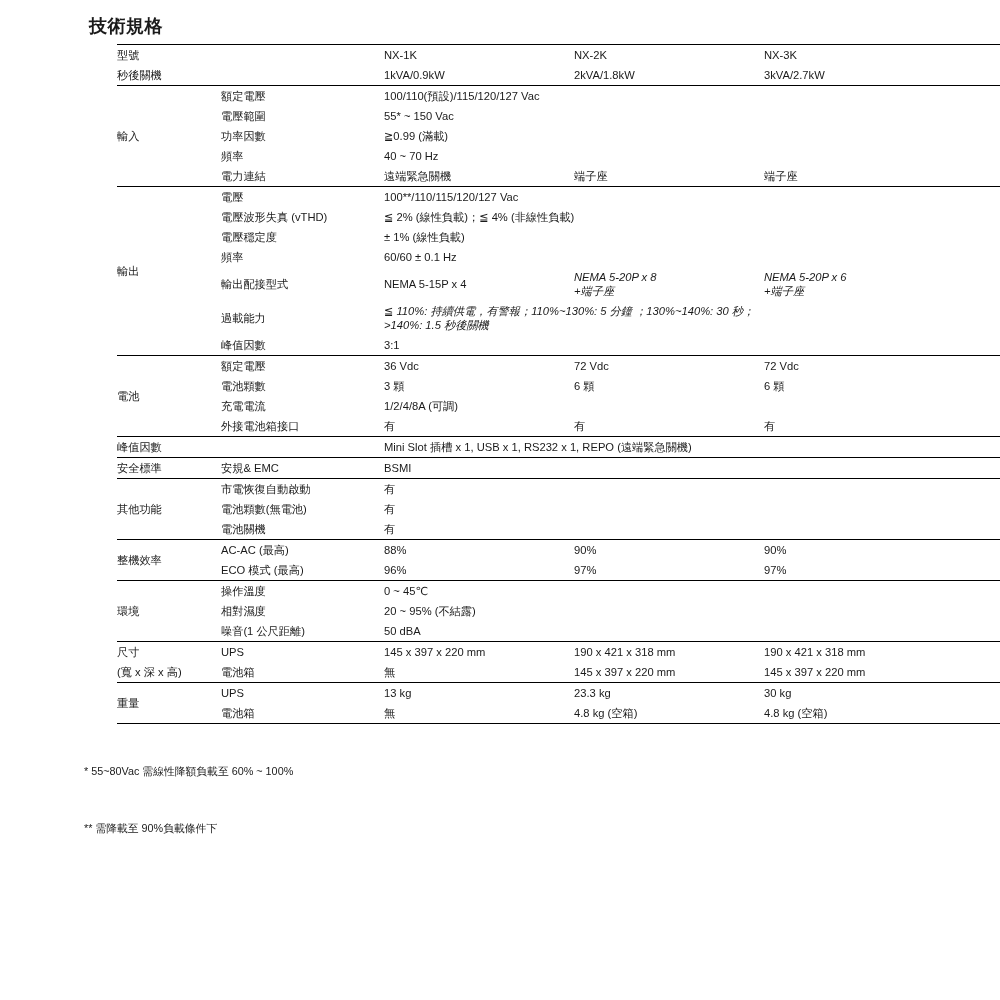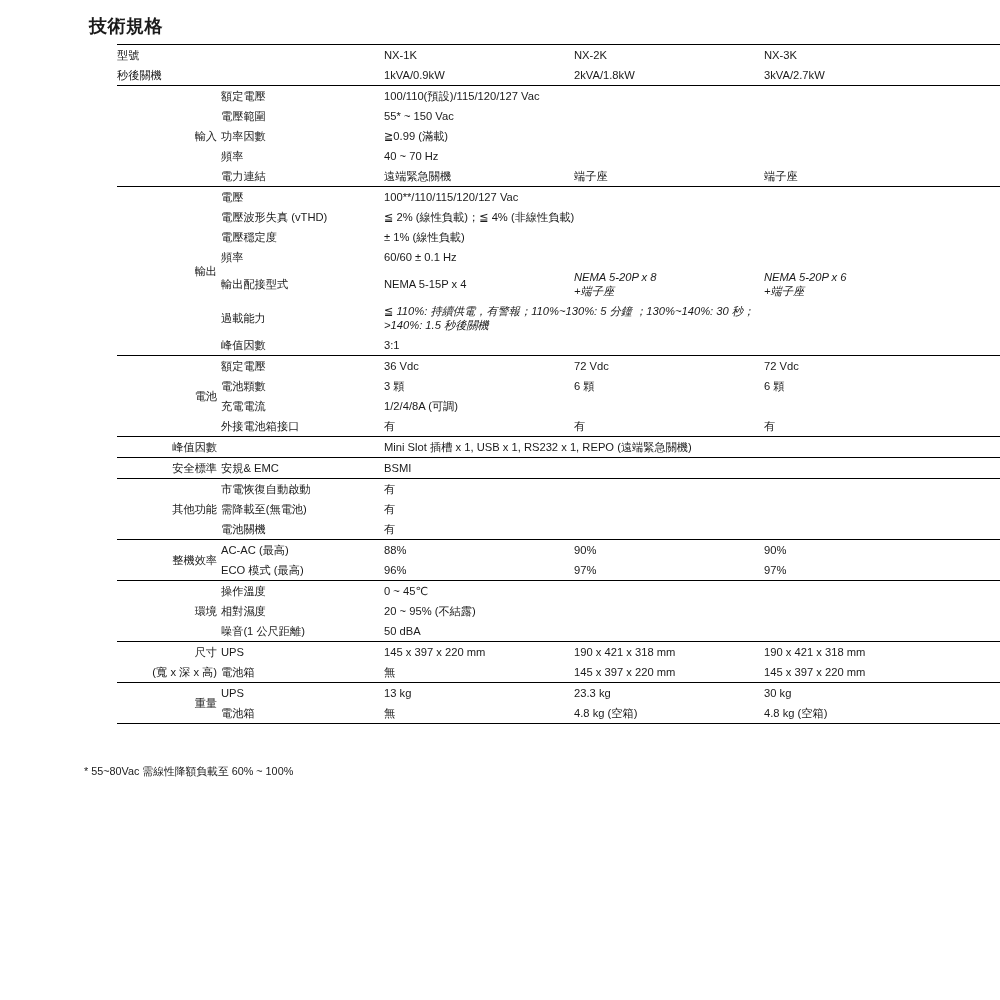--- a/index.html
+++ b/index.html
@@ -55,21 +55,21 @@
   .rule-top td {
     border-top: 1px solid #000;
   }
   .footnotes {
     margin-left: 60px;
     margin-top: 8px;
     font-size: 10.8px;
     line-height: 1.65;
   }
   .footnotes div { white-space: nowrap; margin-top: 39px; }
-  .grpcell { padding-right: 2px; text-align: right; }
+  .grpcell { padding-right: 2px; }
   .two-line { line-height: 1.3; font-style: italic; }
 </style>
 </head>
 <body>
 
 <div class="page">
 
   <div class="doc-title">技術規格</div>
 
   <table class="spec">
@@ -190,21 +190,21 @@
         <td class="sub">安規&amp; EMC</td>
         <td colspan="3">BSMI</td>
       </tr>
 
       <tr class="rule-top">
         <td class="grp grpcell" rowspan="3">其他功能</td>
         <td class="sub">市電恢復自動啟動</td>
         <td colspan="3">有</td>
       </tr>
       <tr>
-        <td class="sub">需降載至(無電池)</td>
+        <td class="sub">電池顆數(無電池)</td>
         <td colspan="3">有</td>
       </tr>
       <tr>
         <td class="sub">電池關機</td>
         <td colspan="3">有</td>
       </tr>
 
       <tr class="rule-top">
         <td class="grp grpcell" rowspan="2">整機效率</td>
         <td class="sub">AC-AC (最高)</td>
@@ -264,15 +264,16 @@
 
       <tr class="rule-top">
         <td colspan="5" style="padding:0;line-height:0;font-size:0;"></td>
       </tr>
 
     </tbody>
   </table>
 
   <div class="footnotes">
     <div>* 55~80Vac 需線性降額負載至 60% ~ 100%</div>
+    <div>** 需降載至 90%負載條件下</div>
   </div>
 
 </div>
 
 </body></html>

